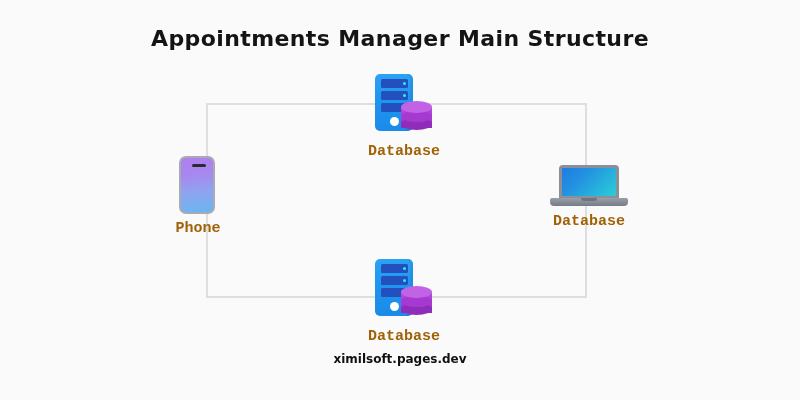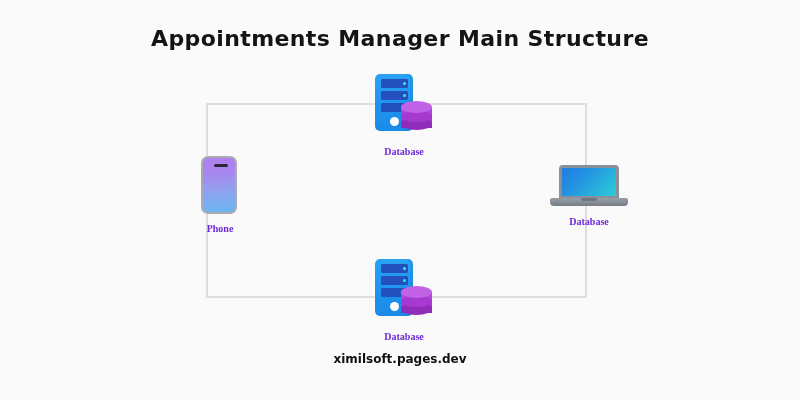--- a/index.html
+++ b/index.html
@@ -47,24 +47,24 @@
     box-sizing: border-box;
     background: transparent;
   }
 
   
   .node {
     position: absolute;
     text-align: center;
   }
   .node-label {
-    font-family: Liberation Serif, serif;
-    font-size: 10px;
+    font-family: Liberation Mono, monospace;
+    font-size: 15px;
     font-weight: bold;
-    color: #6d28d9;
+    color: #a16207;
     line-height: 17px;
     white-space: nowrap;
   }
   .node-label.sub {
     display: block;
   }
 
   
   .db-icon {
     position: relative;
@@ -238,21 +238,21 @@
     font-family: "DejaVu Sans", sans-serif;
     font-size: 12px;
     font-weight: bold;
     color: #111111;
     white-space: nowrap;
   }
 
   
   #node-db-top     { left: 343px; top: 74px;  width: 122px; }
   #node-db-bottom  { left: 343px; top: 259px; width: 122px; }
-  #node-phone      { left: 160px; top: 156px; width: 120px; }
+  #node-phone      { left: 138px; top: 156px; width: 120px; }
   #node-computer   { left: 529px; top: 165px; width: 120px; }
   .node .node-label-wrap { margin-top: 4px; }
 </style>
 </head>
 <body>
 
 <div id="stage">
 
   <div id="title">Appointments Manager Main Structure</div>
 

